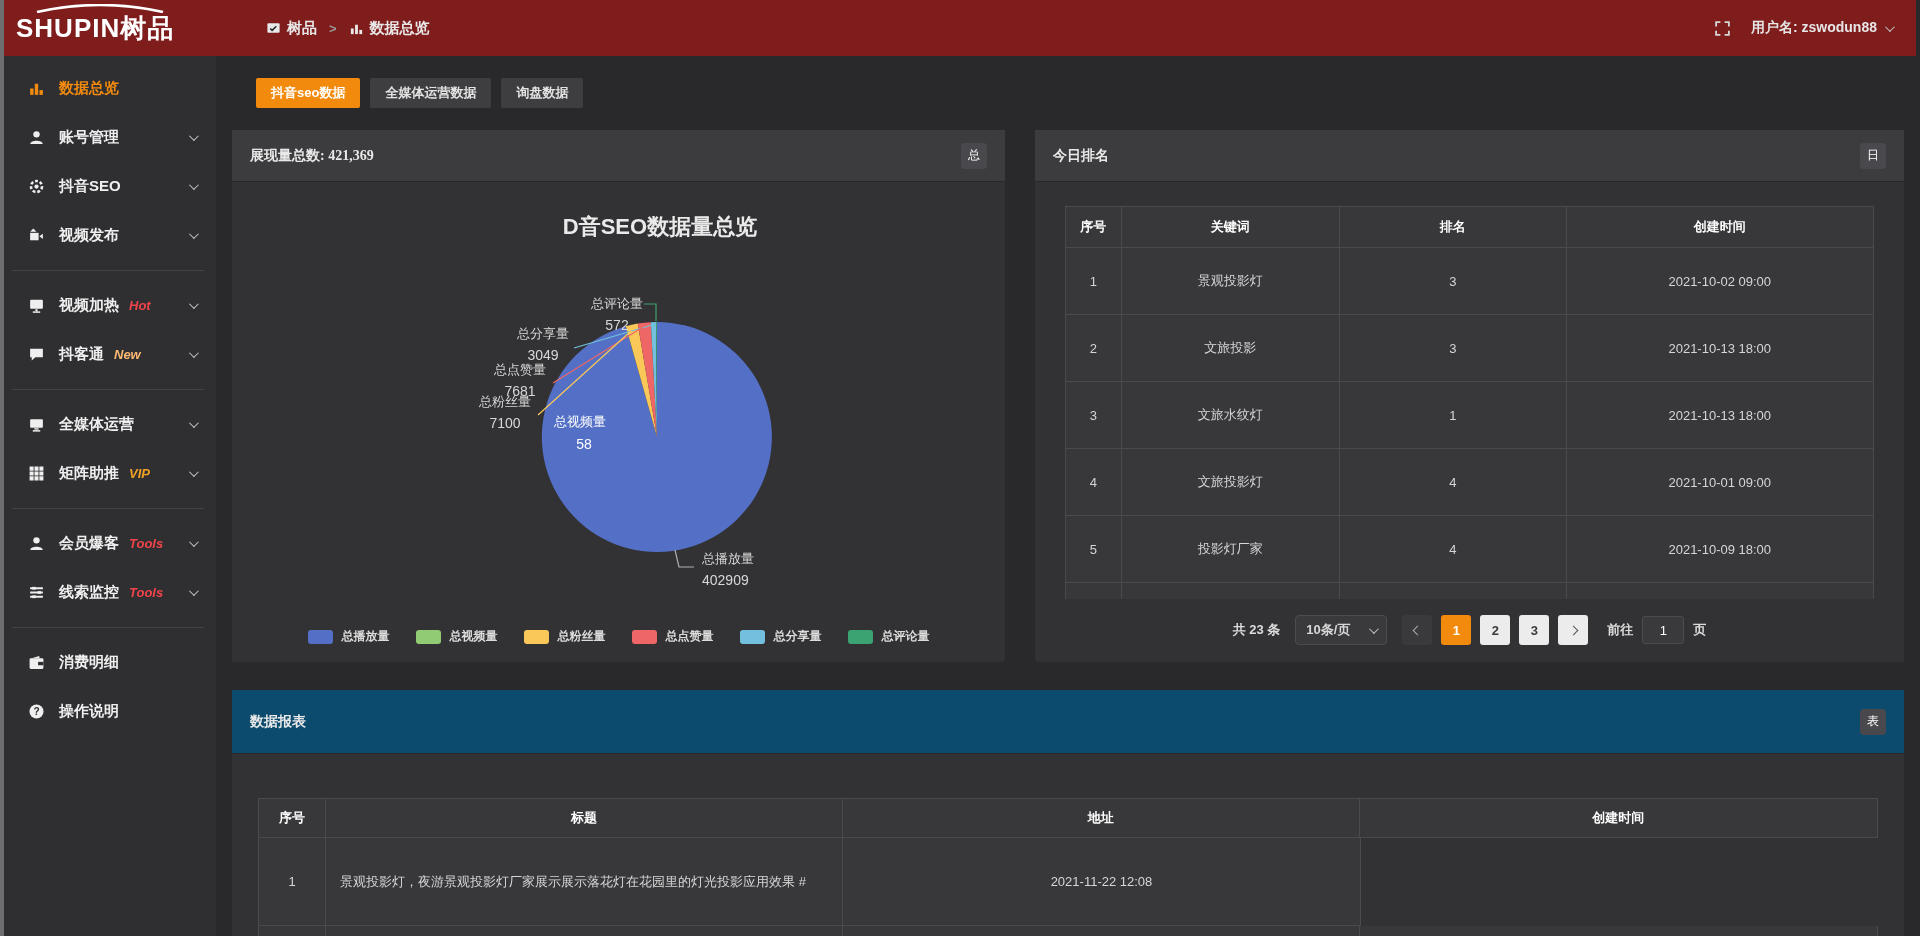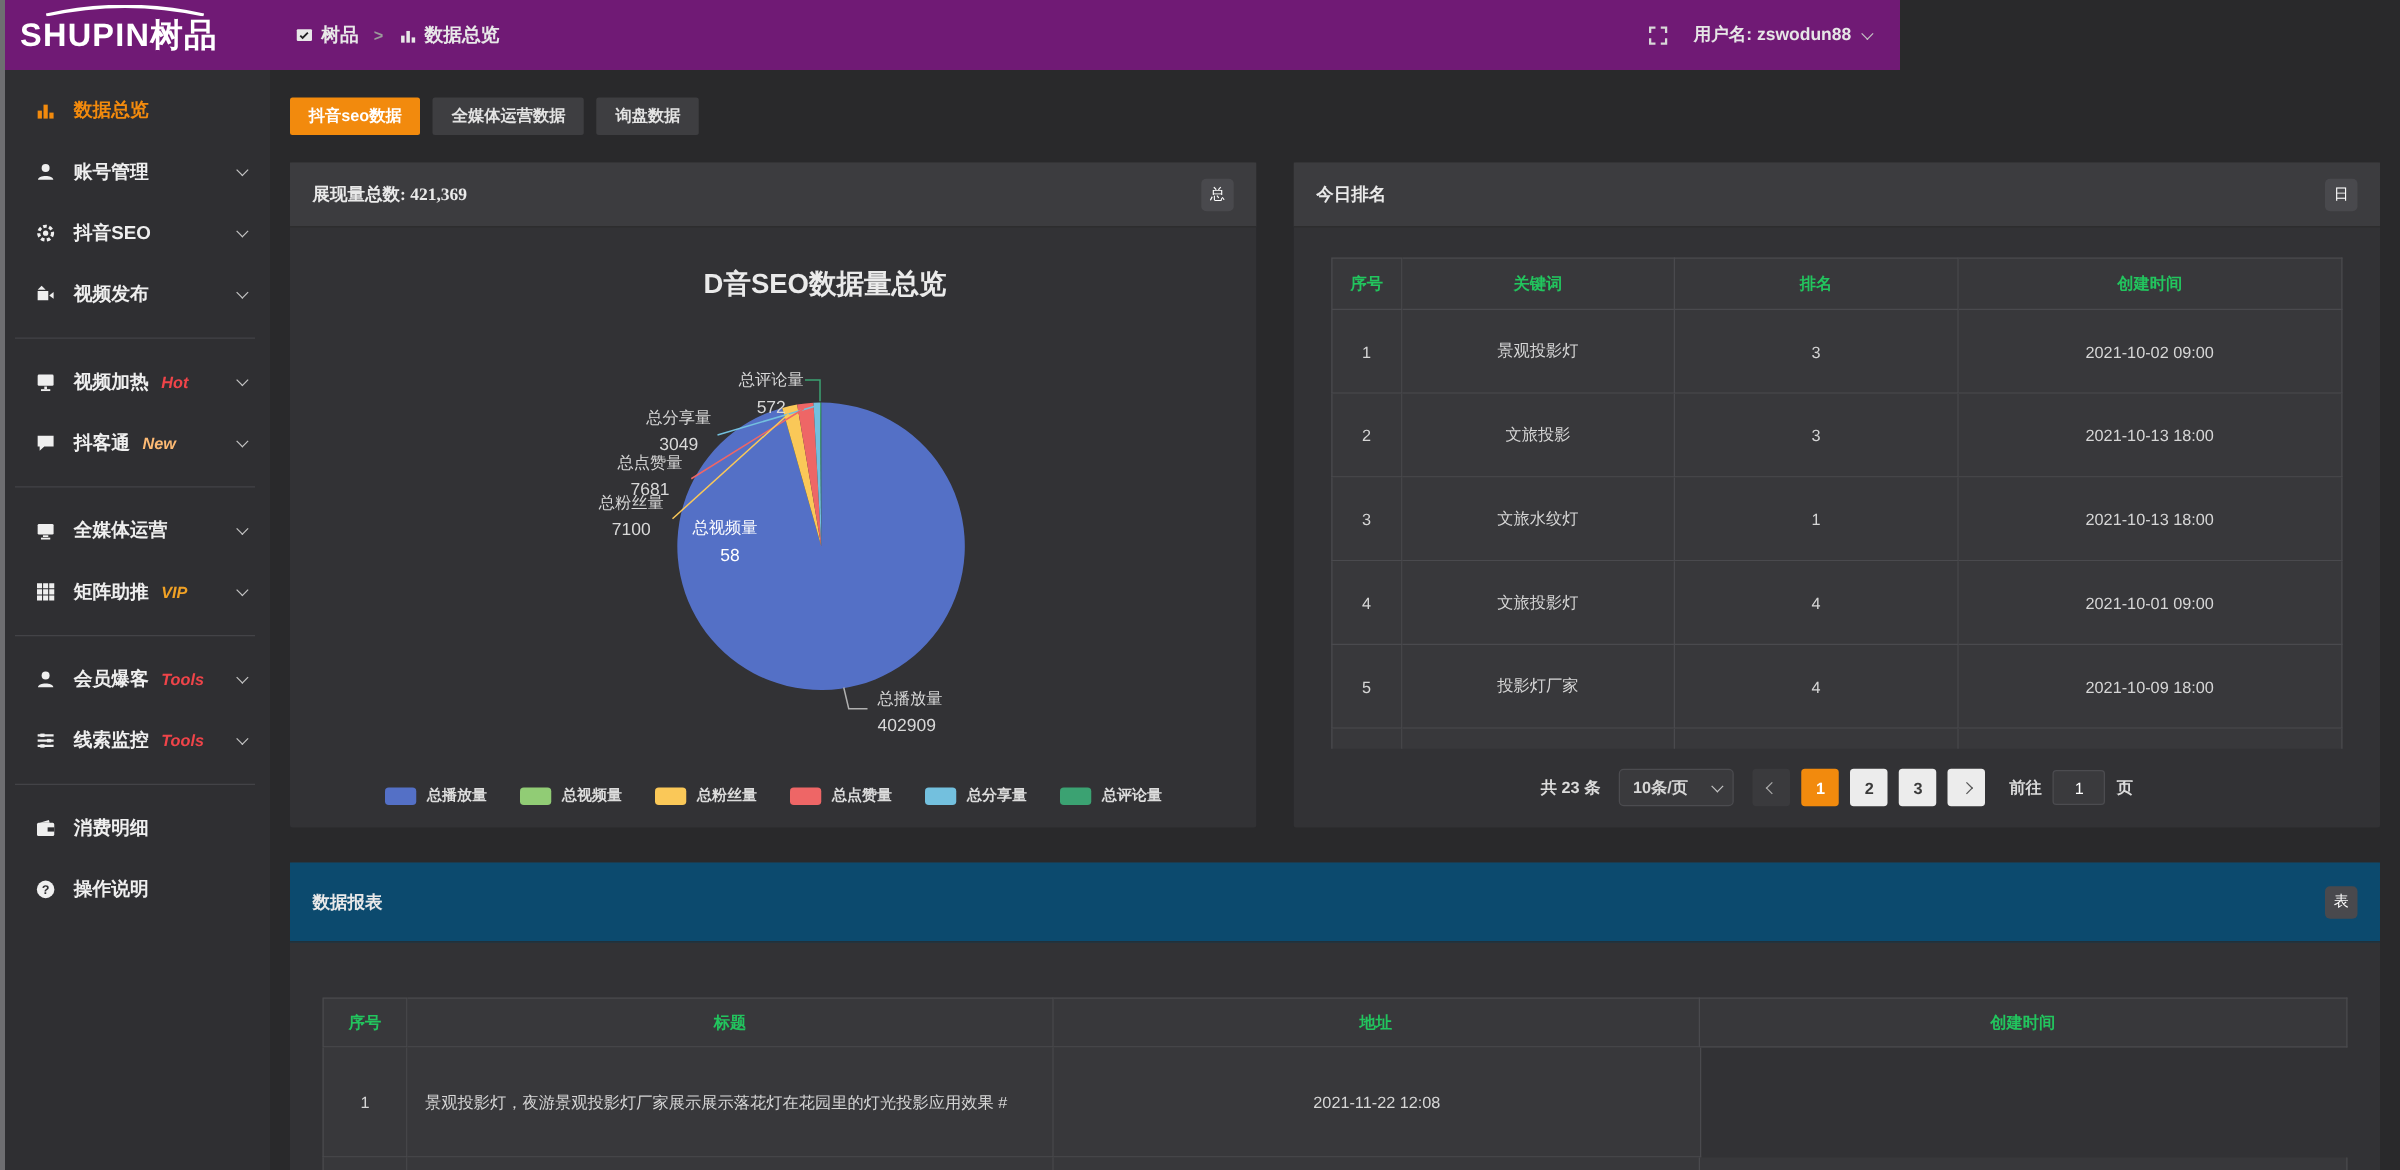--- a/index.html
+++ b/index.html
@@ -4,21 +4,21 @@
 <style>
   * { box-sizing: border-box; }
   html,body { margin:0; padding:0; background:#1a1a1c; }
   body { font-family:"Liberation Sans", sans-serif; }
   .app { position:relative; width:1920px; height:936px; background:#29292b; overflow:hidden; }
 
   
   .left-strip { position:absolute; left:0; top:0; width:4px; height:100%; background:#6e6e71; z-index:9; }
 
   
-  .top-header { position:absolute; left:0; top:0; width:1520px; height:56px; background:#701a75; display:flex; align-items:center; z-index:5; }
+  .top-header { position:absolute; left:0; top:0; width:1916px; height:56px; background:#7f1d1d; display:flex; align-items:center; z-index:5;gap:30px; }
   .logo { width:216px; padding-left:16px; position:relative; cursor:pointer; flex:none; }
   .logo .logo-arc { position:absolute; left:34px; top:4px; }
   .logo .logo-text { font-size:26px; font-weight:bold; color:#ffffff; letter-spacing:1px; line-height:56px; white-space:nowrap; }
   .breadcrumb { display:flex; align-items:center; margin-left:20px; color:#e8e8e8; font-size:15px; font-weight:bold; gap:7px; }
   .bc-sep { color:#9a9a9a; font-size:13px; margin:0 5px; font-weight:bold; }
   .bc-item { display:flex; align-items:center; gap:6px; cursor:pointer; }
   .header-right { margin-left:auto; margin-right:24px; display:flex; align-items:center; gap:20px; color:#e6e6e6; font-size:14px; }
   .fullscreen-btn { cursor:pointer; display:flex; color:#d8d8d8; }
   .user-menu { display:flex; align-items:center; gap:8px; cursor:pointer; font-weight:bold; }
   .chev { width:7px; height:7px; border-right:1.6px solid #c4c4c4; border-bottom:1.6px solid #c4c4c4; transform:rotate(45deg) translateY(-2px); display:inline-block; }
@@ -50,21 +50,21 @@
   .legend { position:absolute; left:0; right:0; bottom:16px; display:flex; justify-content:center; gap:26px; }
   .legend-item { display:flex; align-items:center; gap:9px; color:#dcdcdc; font-size:12px; font-weight:bold; cursor:pointer; }
   .legend-swatch { width:25px; height:14px; border-radius:3px; }
 
   .rank-panel { flex:1; height:532px; }
   .rank-body { padding:0 30px; }
   .dtable { margin-top:24px; }
   .t-row { display:flex; }
   .t-cell { display:flex; align-items:center; justify-content:center; color:#d6d6d6; font-size:13px; border-right:1px solid #4a4a4e; border-bottom:1px solid #4a4a4e; background:#38383b; }
   .t-row .t-cell:first-child { border-left:1px solid #4a4a4e; }
-  .t-head .t-cell { height:42px; font-weight:bold; color:#22c55e; border-top:1px solid #4a4a4e; }
+  .t-head .t-cell { height:42px; font-weight:bold; color:#ffffff; border-top:1px solid #4a4a4e; }
   .t-body .t-cell { height:67px; }
   .t-stub .t-cell { height:16px; border-bottom:none; background:#38383b; }
   .rank-c0 { width:7%; } .rank-c1 { width:27%; } .rank-c2 { width:28%; } .rank-c3 { width:38%; }
 
   .pagination { display:flex; align-items:center; justify-content:center; gap:9px; margin-top:16px; color:#dcdcdc; font-size:13px; font-weight:bold; }
   .page-size-select { height:30px; min-width:92px; padding:0 10px; background:#3a3a3d; border:1px solid #4c4c50; border-radius:4px; display:flex; align-items:center; justify-content:space-between; gap:10px; color:#d6d6d6; cursor:pointer; margin:0 6px; }
   .pg-btn { min-width:30px; height:30px; border-radius:3px; display:flex; align-items:center; justify-content:center; background:#ececec; color:#3a3a3a; cursor:pointer; font-weight:bold; font-size:13px; }
   .pg-btn.pg-prev { background:#3a3a3d; }
   .pg-btn .chev-l { width:7px;height:7px;border-left:1.8px solid #555;border-bottom:1.8px solid #555;transform:rotate(45deg);display:inline-block; }
   .pg-btn .chev-r { width:7px;height:7px;border-right:1.8px solid #555;border-top:1.8px solid #555;transform:rotate(45deg);display:inline-block; }
@@ -234,21 +234,21 @@
           <circle cx="8" cy="8" r="6.6" fill="currentColor"></circle>
           <text x="8" y="11.2" text-anchor="middle" font-size="9.5" font-weight="bold" fill="#2f2f32">?</text>
         </svg>
       <span>操作说明</span>
     </div>
   </aside>
 
   <div class="main">
 
     <div class="tabs">
-      <div class="tab active" style="background-color: rgb(242, 138, 13);">抖音seo数据</div>
+      <div class="tab active" style="background-color: rgb(242, 138, 13); margin-left: 24px;">抖音seo数据</div>
       <div class="tab">全媒体运营数据</div>
       <div class="tab">询盘数据</div>
     </div>
 
     <div class="panels-row">
 
       <section class="panel chart-panel">
         <div class="panel-head">
           <span class="panel-title">展现量总数: 421,369</span>
           <span class="panel-badge">总</span>

